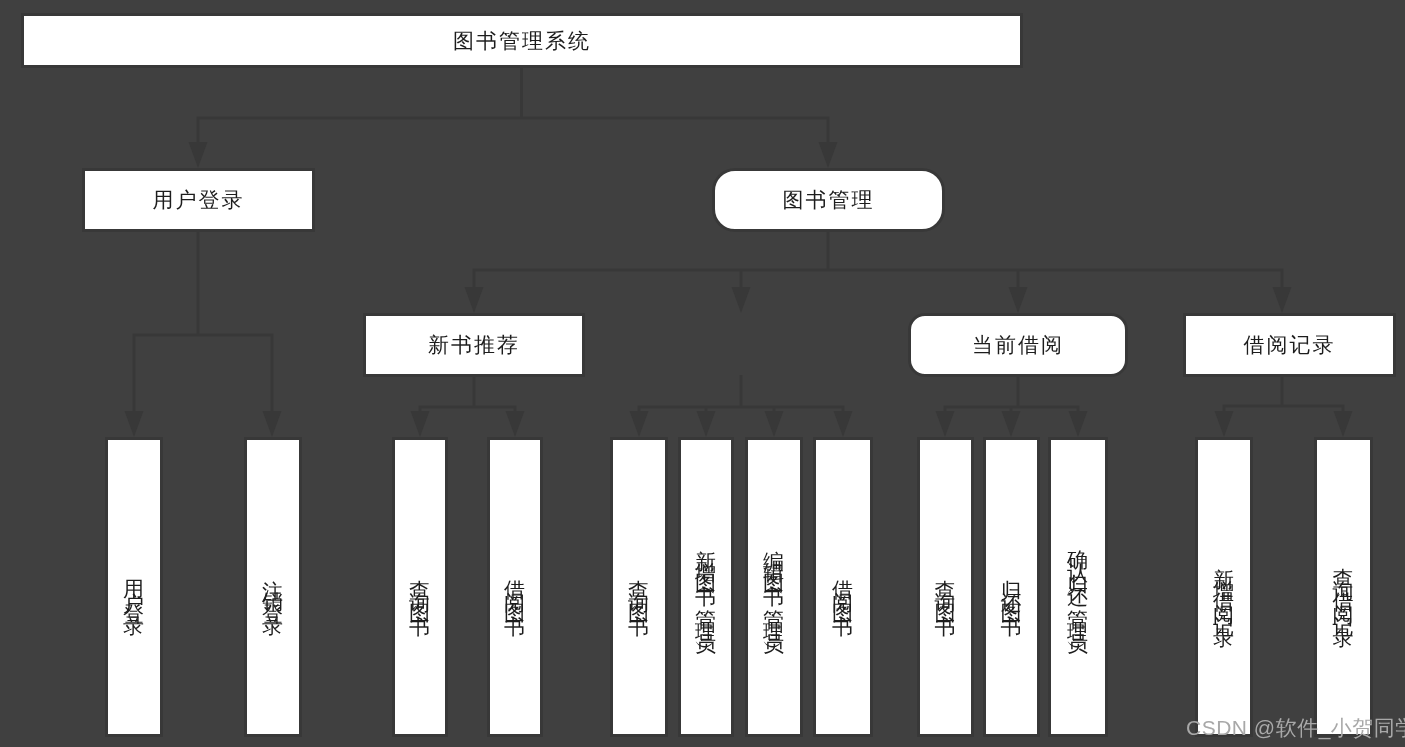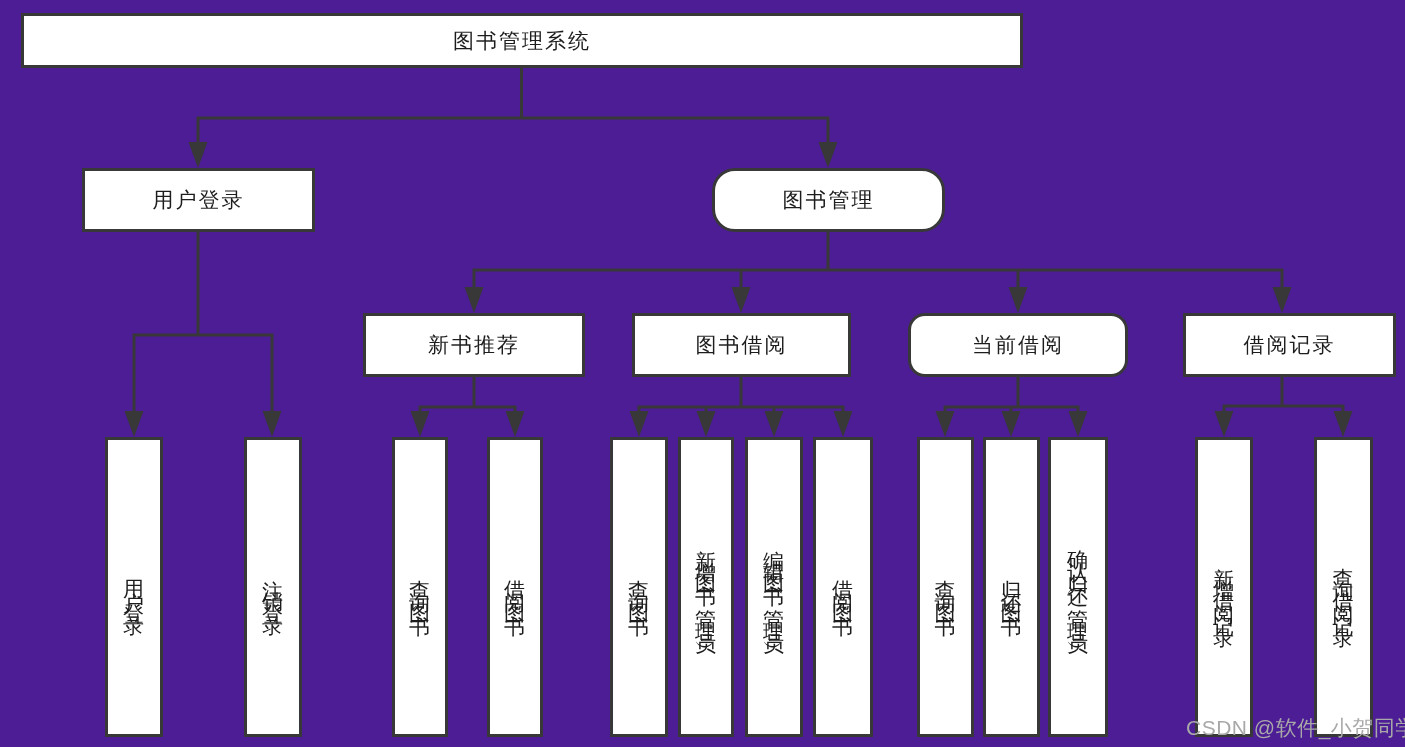--- a/index.html
+++ b/index.html
@@ -5,21 +5,21 @@
   html, body {
     margin: 0;
     padding: 0;
     background: #ffffff;
     font-family: "Liberation Sans", sans-serif;
   }
   .stage {
     position: relative;
     width: 1405px;
     height: 747px;
-    background: #4c1d95;
+    background: #404040;
     overflow: hidden;
   }
   .connectors {
     position: absolute;
     left: 0;
     top: 0;
     z-index: 1;
   }
   .connectors path {
     fill: none;
@@ -116,21 +116,20 @@
       <polygon points="1333.5,411 1352.5,411 1343,437"></polygon>
     </g>
   </svg>
 
   <div class="box" style="left:21px; top:13px; width:1002px; height:55px;">图书管理系统</div>
 
   <div class="box" style="left:82px; top:168px; width:233px; height:64px;">用户登录</div>
   <div class="box" style="left:712px; top:168px; width:233px; height:64px;border-radius:23px;">图书管理</div>
 
   <div class="box" style="left:363px; top:313px; width:222px; height:64px;">新书推荐</div>
-  <div class="box" style="left:632px; top:313px; width:219px; height:64px;">图书借阅</div>
   <div class="box" style="left:908px; top:313px; width:220px; height:64px;border-radius:17px;">当前借阅</div>
   <div class="box" style="left:1183px; top:313px; width:213px; height:64px;">借阅记录</div>
 
   <div class="vbox" style="left:105px; width:58px;">
     <span>用户登录</span>
   </div>
   <div class="vbox" style="left:244px; width:58px;">
     <span>注销登录</span>
   </div>
 

